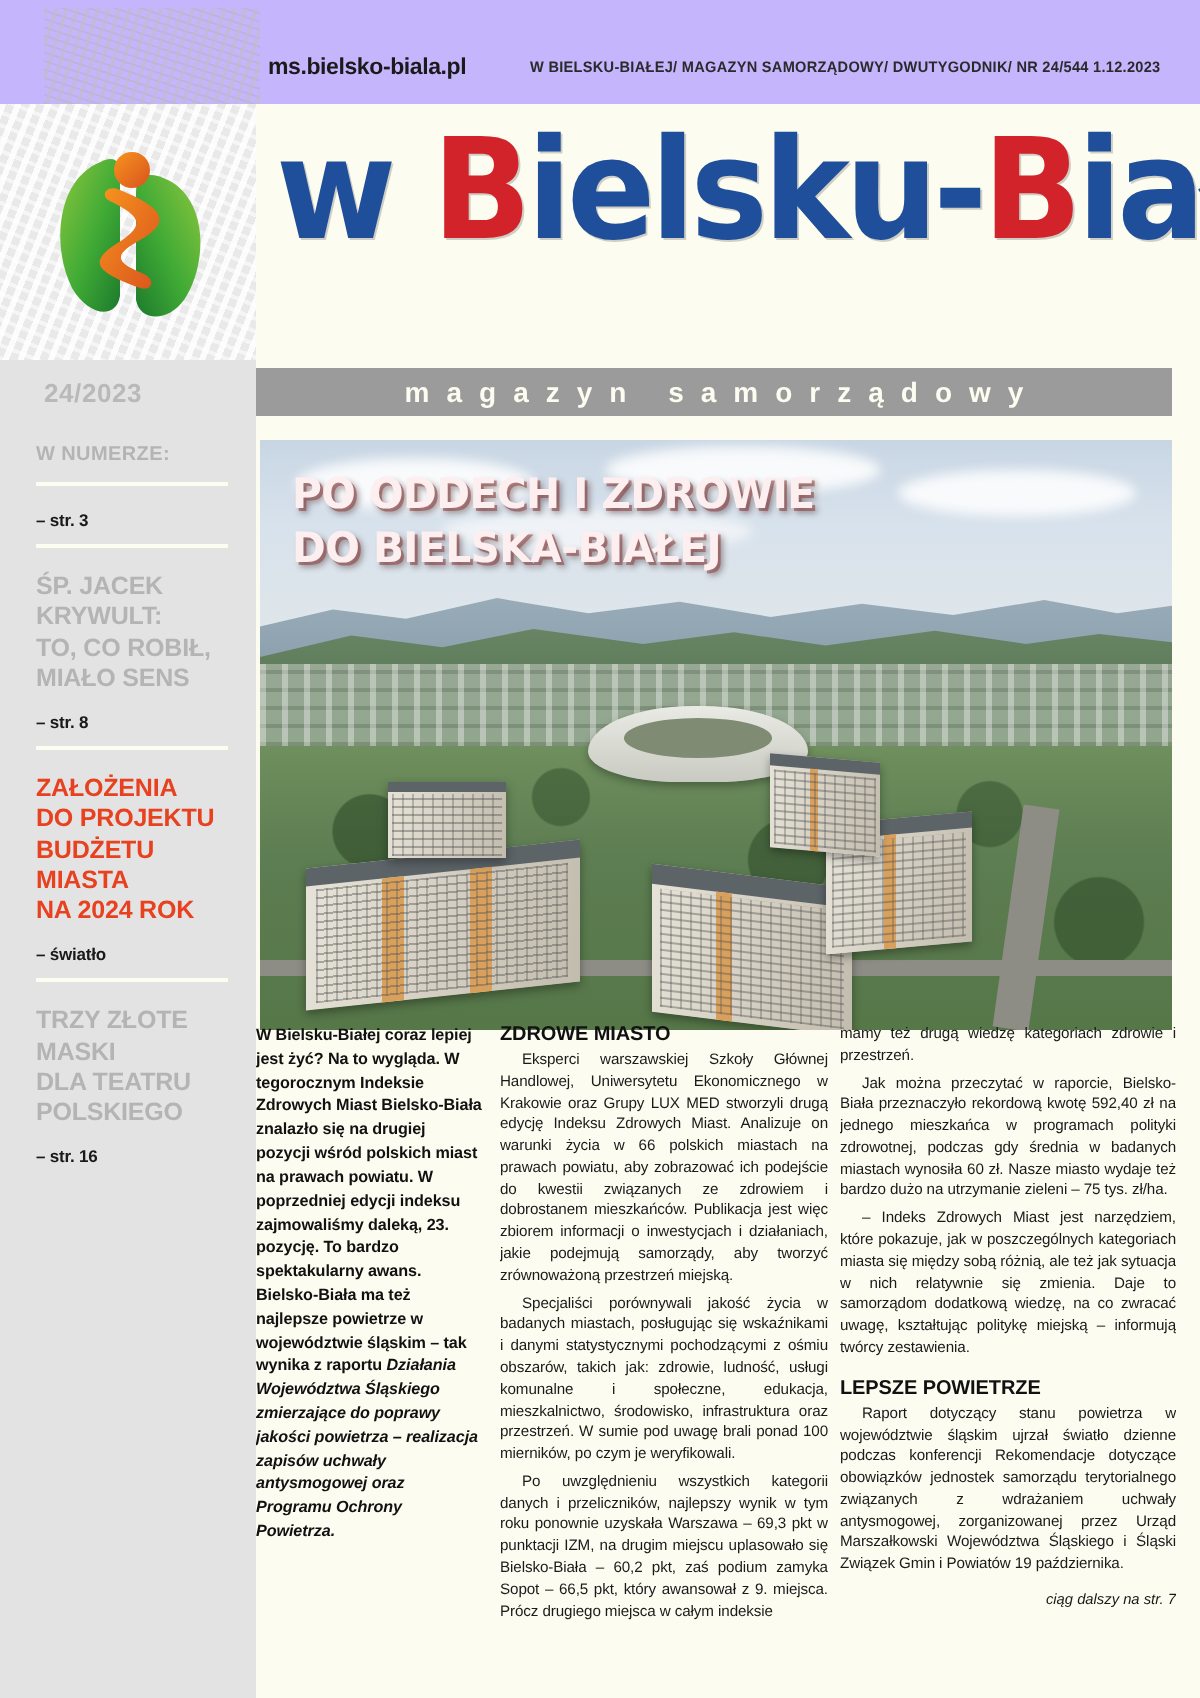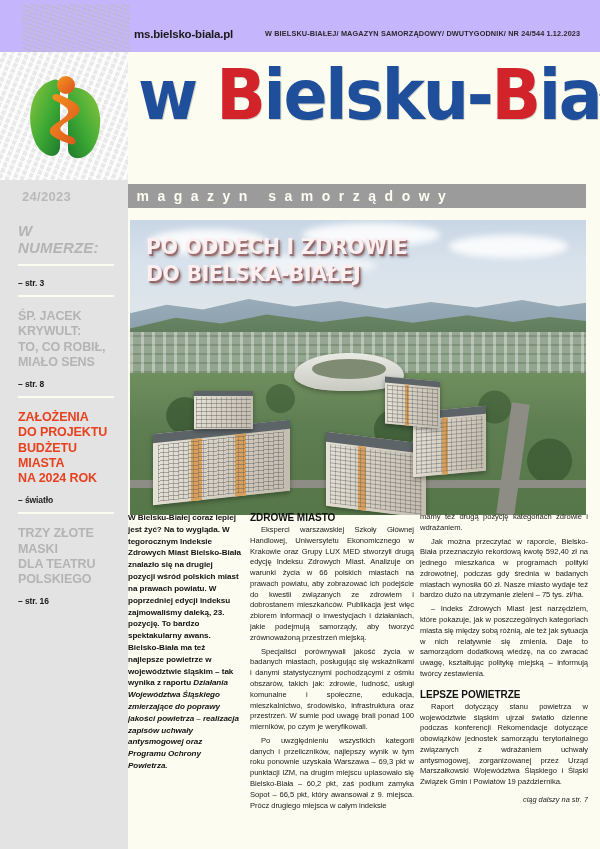--- a/index.html
+++ b/index.html
@@ -133,43 +133,42 @@
     position: absolute;
     left: 128px; top: 4px;
     right: 14px; height: 24px;
     background: #9b9b9b;
   }
   .band-label {
     position: absolute;
     left: 0; top: 0;
     width: 100%; height: 24px;
     line-height: 24px;
-    text-align: left;
+    text-align: center;
     font-size: 14px;
     font-weight: bold;
     color: #fdfcf0;
     letter-spacing: 8.5px;
     text-indent: 8.5px;
   }
 
   
   .sidebar {
     position: absolute;
     left: 0; top: 212px;
     width: 128px; height: 637px;
     background: #e3e3e3;
     padding: 10px 14px 0 18px;
   }
   .sb-heading {
-    font-size: 15px;
+    font-size: 10px;
     font-weight: bold;
     color: #b4b4b4;
     letter-spacing: .2px;
     margin-bottom: 8px;
-    font-style: italic;
   }
   .sb-rule {
     height: 2px;
     background: #fdfcf0;
     margin: 7px 0 12px 0;
   }
   .sb-item { margin-bottom: 2px; }
   .sb-title {
     font-size: 12.5px;
     font-weight: bold;
@@ -503,21 +502,21 @@
     </div>
 
     <div class="col col-2">
       <div class="body-head">ZDROWE MIASTO</div>
       <div class="body-text">Eksperci warszawskiej Szkoły Głównej Handlowej, Uniwersytetu Ekonomicznego w Krakowie oraz Grupy LUX MED stworzyli drugą edycję Indeksu Zdrowych Miast. Analizuje on warunki życia w 66 polskich miastach na prawach powiatu, aby zobrazować ich podejście do kwestii związanych ze zdrowiem i dobrostanem mieszkańców. Publikacja jest więc zbiorem informacji o inwestycjach i działaniach, jakie podejmują samorządy, aby tworzyć zrównoważoną przestrzeń miejską.</div>
       <div class="body-text">Specjaliści porównywali jakość życia w badanych miastach, posługując się wskaźnikami i danymi statystycznymi pochodzącymi z ośmiu obszarów, takich jak: zdrowie, ludność, usługi komunalne i społeczne, edukacja, mieszkalnictwo, środowisko, infrastruktura oraz przestrzeń. W sumie pod uwagę brali ponad 100 mierników, po czym je weryfikowali.</div>
       <div class="body-text">Po uwzględnieniu wszystkich kategorii danych i przeliczników, najlepszy wynik w tym roku ponownie uzyskała Warszawa – 69,3 pkt w punktacji IZM, na drugim miejscu uplasowało się Bielsko-Biała – 60,2 pkt, zaś podium zamyka Sopot – 66,5 pkt, który awansował z 9. miejsca. Prócz drugiego miejsca w całym indeksie</div>
     </div>
 
     <div class="col col-3">
-      <div class="body-text" style="text-indent:0">mamy też drugą pozycję kategoriach zdrowie i wdrażaniem.</div>
+      <div class="body-text" style="text-indent:0">mamy też drugą wiedzę kategoriach zdrowie i przestrzeń.</div>
       <div class="body-text">Jak można przeczytać w raporcie, Bielsko-Biała przeznaczyło rekordową kwotę 592,40 zł na jednego mieszkańca w programach polityki zdrowotnej, podczas gdy średnia w badanych miastach wynosiła 60 zł. Nasze miasto wydaje też bardzo dużo na utrzymanie zieleni – 75 tys. zł/ha.</div>
       <div class="body-text">– Indeks Zdrowych Miast jest narzędziem, które pokazuje, jak w poszczególnych kategoriach miasta się między sobą różnią, ale też jak sytuacja w nich relatywnie się zmienia. Daje to samorządom dodatkową wiedzę, na co zwracać uwagę, kształtując politykę miejską – informują twórcy zestawienia.</div>
       <div class="body-head spaced">LEPSZE POWIETRZE</div>
       <div class="body-text">Raport dotyczący stanu powietrza w województwie śląskim ujrzał światło dzienne podczas konferencji Rekomendacje dotyczące obowiązków jednostek samorządu terytorialnego związanych z wdrażaniem uchwały antysmogowej, zorganizowanej przez Urząd Marszałkowski Województwa Śląskiego i Śląski Związek Gmin i Powiatów 19 października.</div>
       <div class="jump-note">ciąg dalszy na str. 7</div>
     </div>
 
   </div>
 
 </div>

